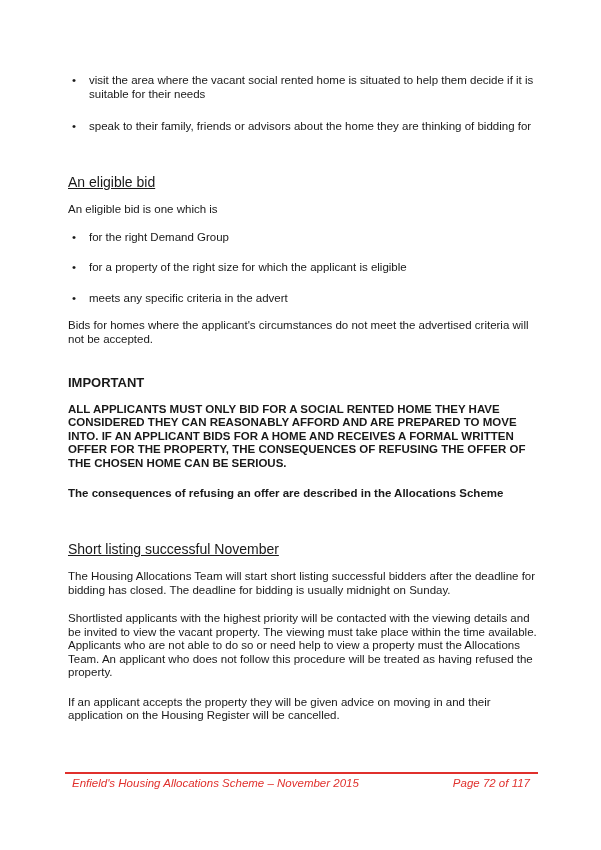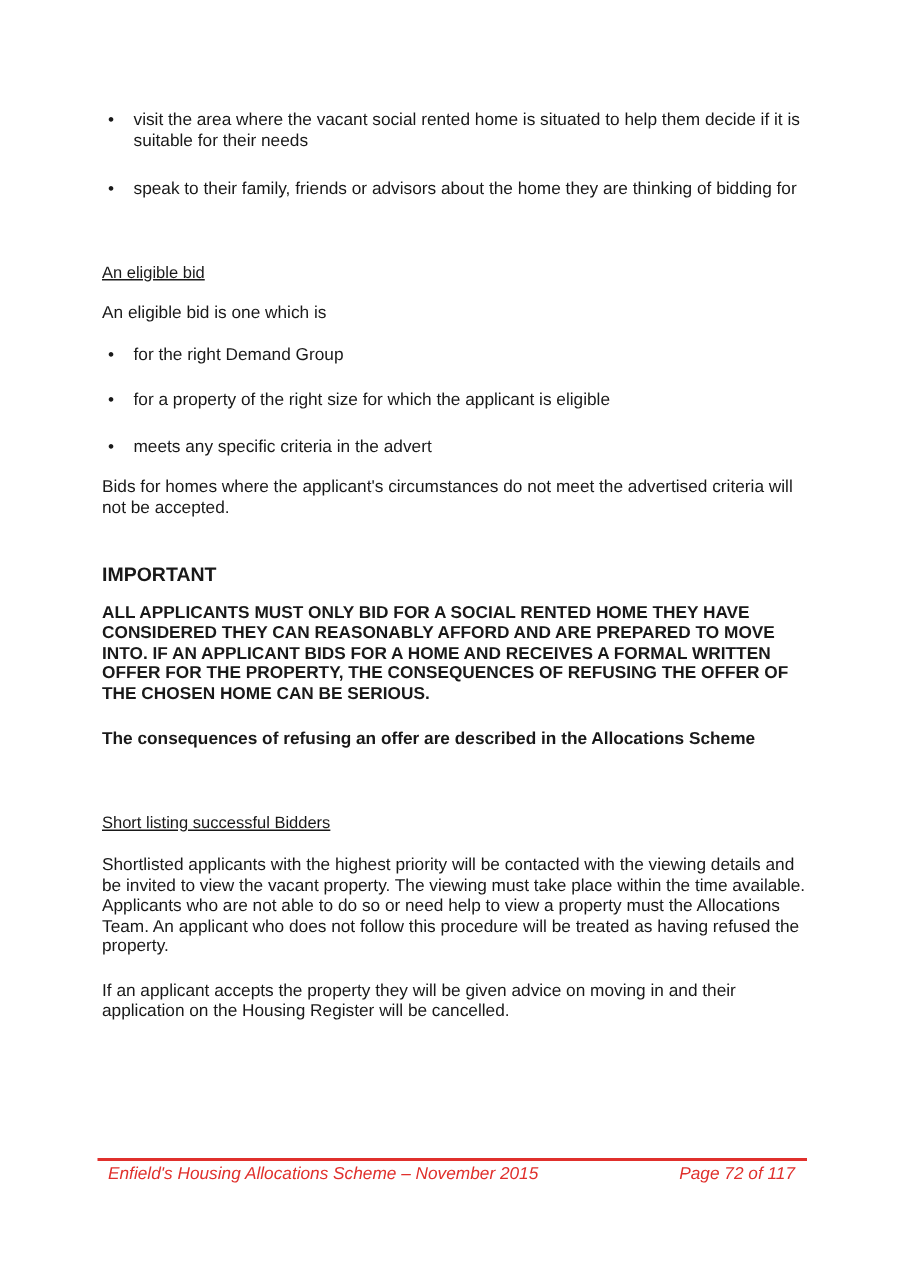--- a/index.html
+++ b/index.html
@@ -42,21 +42,21 @@
     left: 4px;
     top: 0;
   }
   .intro-list li { margin-bottom: 19px; }
   .intro-list li:last-child { margin-bottom: 0; }
   .criteria-list { margin-top: 14px !important; }
   .criteria-list li { margin-bottom: 17px; }
   .criteria-list li:last-child { margin-bottom: 0; }
   .heading-underline {
     margin: 0;
-    font-size: 11px;
+    font-size: 14px;
     font-weight: normal;
     text-decoration: underline;
   }
   .heading-bold {
     margin: 0;
     font-size: 13px;
     font-weight: bold;
   }
   .bold { font-weight: bold; }
   .mt-13 { margin-top: 13px; }
@@ -106,21 +106,22 @@
       <li>for a property of the right size for which the applicant is eligible</li>
       <li>meets any specific criteria in the advert</li>
     </ul>
 
     <p class="mt-14">Bids for homes where the applicant's circumstances do not meet the advertised criteria will not be accepted.</p>
 
     <h2 class="heading-bold mt-30">IMPORTANT</h2>
     <p class="bold mt-13">ALL APPLICANTS MUST ONLY BID FOR A SOCIAL RENTED HOME THEY HAVE CONSIDERED THEY CAN REASONABLY AFFORD AND ARE PREPARED TO MOVE INTO.  IF AN APPLICANT BIDS FOR A HOME AND RECEIVES A FORMAL WRITTEN OFFER FOR THE PROPERTY, THE CONSEQUENCES OF REFUSING THE OFFER OF THE CHOSEN HOME CAN BE SERIOUS.</p>
     <p class="bold mt-17">The consequences of refusing an offer are described in the Allocations Scheme</p>
 
-    <h2 class="heading-underline mt-42">Short listing successful Bidders</h2>
+    <h2 class="heading-underline mt-42">Short listing successful November</h2>
+    <p class="mt-14">The Housing Allocations Team will start short listing successful bidders after the deadline for bidding has closed. The deadline for bidding is usually midnight on Sunday.</p>
     <p class="mt-15">Shortlisted applicants with the highest priority will be contacted with the viewing details and be invited to view the vacant property.  The viewing must take place within the time available.  Applicants who are not able to do so or need help to view a property must the Allocations Team. An applicant who does not follow this procedure will be treated as having refused the property.</p>
     <p class="mt-16">If an applicant accepts the property they will be given advice on moving in and their application on the Housing Register will be cancelled.</p>
 
   </div>
 
   <div class="footer-rule"></div>
   <div class="footer-row">
     <span>Enfield's Housing Allocations Scheme – November 2015</span>
     <span>Page 72 of 117</span>
   </div>

